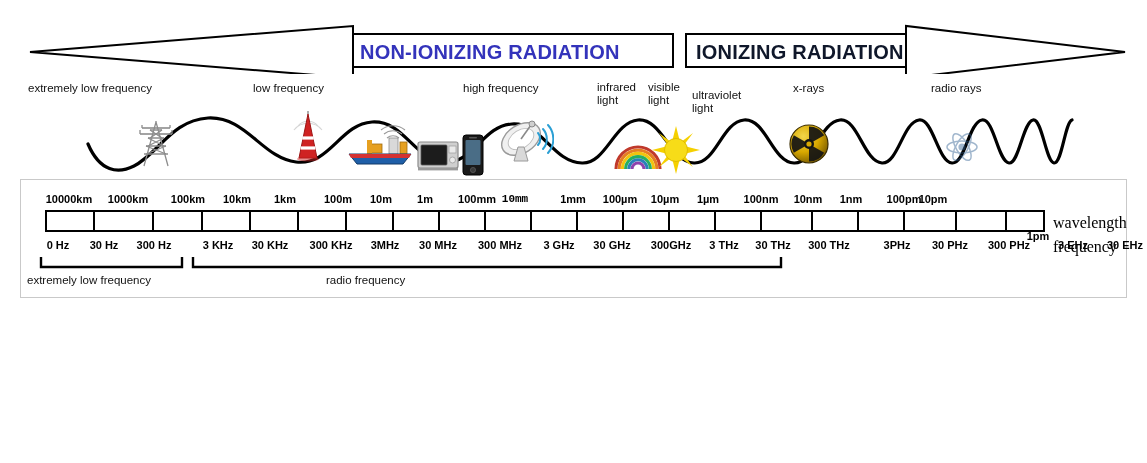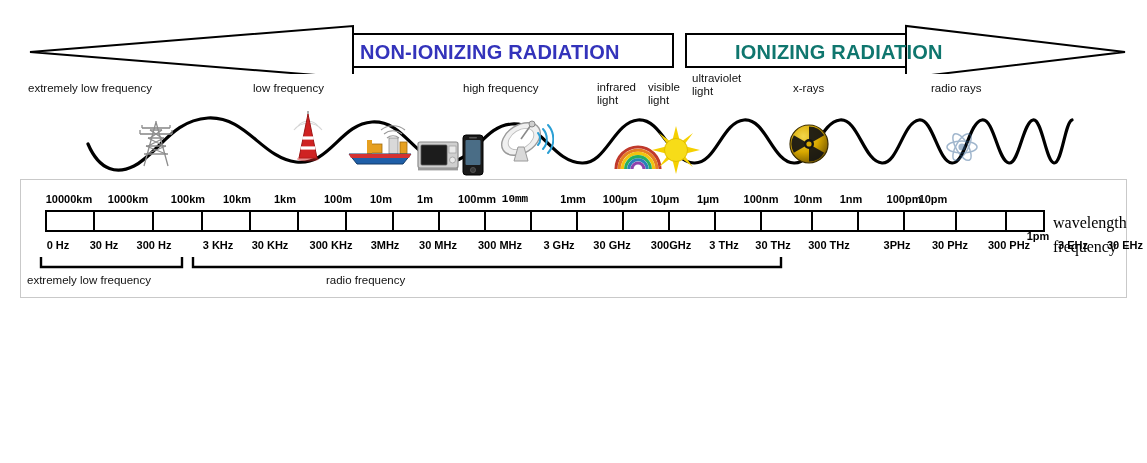--- a/index.html
+++ b/index.html
@@ -41,23 +41,23 @@
     letter-spacing: 0.2px;
     white-space: nowrap;
     font-family: "Liberation Sans", sans-serif;
   }
   #non-ionizing-label {
     left: 360px;
     top: 41px;
     color: #3333bb;
   }
   #ionizing-label {
-    left: 735px;
+    left: 696px;
     top: 41px;
-    color: #0f766e;
+    color: #0f172a;
   }
 
   
   .cat {
     position: absolute;
     font-size: 11.5px;
     color: #111111;
     white-space: nowrap;
     line-height: 13px;
     font-family: "Liberation Sans", sans-serif;
@@ -168,21 +168,21 @@
   <div class="cat" style="left:253px; top:82px;">low frequency</div>
 
   <div class="cat" style="left:419px; top:82px;padding-left:44px;">high frequency</div>
 
   <div class="cat" style="left:597px; top:81px; white-space:pre-line;">infrared
 light</div>
 
   <div class="cat" style="left:648px; top:81px; white-space:pre-line;">visible
 light</div>
 
-  <div class="cat" style="left:692px; top:72px; white-space:pre-line;">ultraviolet
+  <div class="cat" style="left:692px; top:89px; white-space:pre-line;">ultraviolet
 light</div>
 
   <div class="cat" style="left:793px; top:82px;">x-rays</div>
 
   <div class="cat" style="left:931px; top:82px;">radio rays</div>
 
   <div id="wave-area">
     <svg width="1147" height="80" viewBox="0 0 1147 80" xmlns="http://www.w3.org/2000/svg">
       <path id="wavepath" fill="none" stroke="#000000" stroke-width="3.2" stroke-linecap="round" stroke-linejoin="round" d="M 88,44
                C 100,72 118,74 134,66

